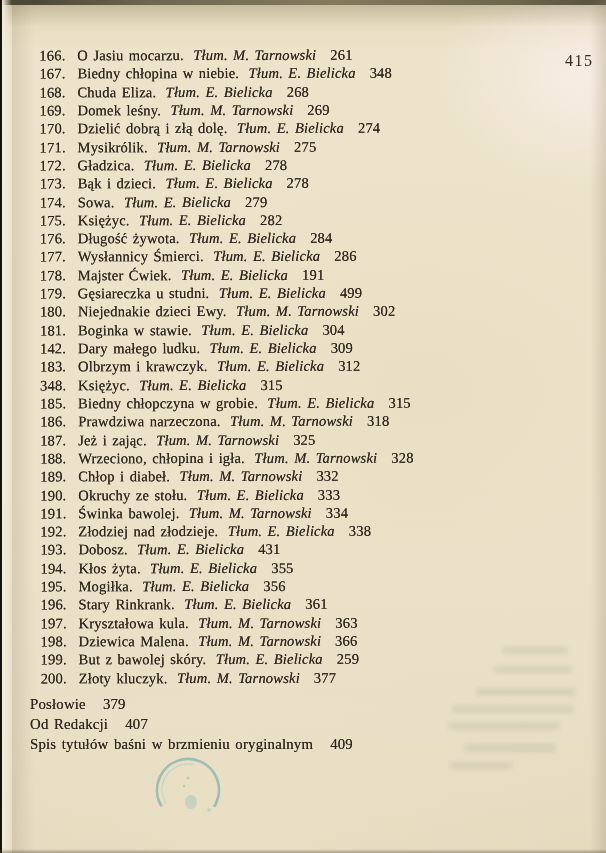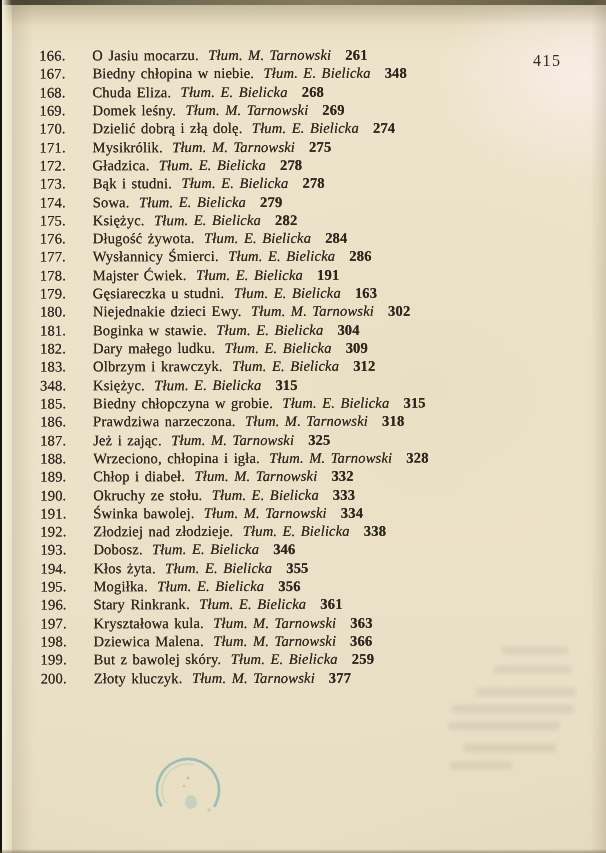--- a/index.html
+++ b/index.html
@@ -25,30 +25,30 @@
   .left-light{position:absolute;top:0;left:2px;width:10px;height:100%;
     background:linear-gradient(to right,#f4eeda,rgba(244,238,218,0));}
   .left-shade{position:absolute;top:0;left:12px;width:22px;height:100%;
     background:linear-gradient(to right,rgba(110,98,70,0.16),rgba(110,98,70,0));}
   .right-shade{position:absolute;top:0;right:0;width:16px;height:100%;
     background:linear-gradient(to left,rgba(150,138,114,0.28),rgba(150,138,114,0));}
   .bottom-edge{position:absolute;bottom:0;left:0;width:100%;height:4px;
     background:linear-gradient(to top,rgba(90,80,58,0.45),rgba(90,80,58,0));}
 
   
-  .folio{position:absolute;top:52px;left:533px;font-size:16px;letter-spacing:1.5px;color:#332b20;}
+  .folio{position:absolute;top:52px;left:565px;font-size:16px;letter-spacing:1.5px;color:#332b20;}
 
   
   .toc{position:absolute;left:40px;top:46px;transform:rotate(-0.12deg);}
   .toc-line{height:18.32px;line-height:18.32px;white-space:nowrap;font-size:14.6px;
     letter-spacing:0.15px;word-spacing:1.6px;color:#2e261c;
     text-shadow:0 0 0.45px rgba(46,38,28,0.85);}
-  .toc-line .num{display:inline-block;width:33px;margin-right:20px;}
+  .toc-line .num{display:inline-block;width:33px;margin-right:5px;}
   .toc-line .tr{margin-left:4px;}
-  .toc-line .pg{margin-left:14px;font-weight:bold;}
+  .toc-line .pg{margin-left:14px;}
 
   
   .footer{position:absolute;left:30px;top:694px;}
   .footer-line{height:20px;line-height:20px;white-space:nowrap;font-size:14.8px;
     letter-spacing:0.2px;word-spacing:1.6px;color:#2e261c;
     text-shadow:0 0 0.45px rgba(46,38,28,0.85);}
   .footer-line .pg{margin-left:17px;}
 
   
   .ghost{position:absolute;border-radius:3px;filter:blur(2.2px);
@@ -74,51 +74,54 @@
   <div class="folio">415</div>
 
   <div class="toc">
       <div class="toc-line"><span class="num">166.</span><span class="title">O Jasiu mocarzu.</span> <em class="tr">Tłum. M. Tarnowski</em><span class="pg">261</span></div>
       <div class="toc-line"><span class="num">167.</span><span class="title">Biedny chłopina w niebie.</span> <em class="tr">Tłum. E. Bielicka</em><span class="pg">348</span></div>
       <div class="toc-line"><span class="num">168.</span><span class="title">Chuda Eliza.</span> <em class="tr">Tłum. E. Bielicka</em><span class="pg">268</span></div>
       <div class="toc-line"><span class="num">169.</span><span class="title">Domek leśny.</span> <em class="tr">Tłum. M. Tarnowski</em><span class="pg">269</span></div>
       <div class="toc-line"><span class="num">170.</span><span class="title">Dzielić dobrą i złą dolę.</span> <em class="tr">Tłum. E. Bielicka</em><span class="pg">274</span></div>
       <div class="toc-line"><span class="num">171.</span><span class="title">Mysikrólik.</span> <em class="tr">Tłum. M. Tarnowski</em><span class="pg">275</span></div>
       <div class="toc-line"><span class="num">172.</span><span class="title">Gładzica.</span> <em class="tr">Tłum. E. Bielicka</em><span class="pg">278</span></div>
-      <div class="toc-line"><span class="num">173.</span><span class="title">Bąk i studni.</span> <em class="tr">Tłum. E. Bielicka</em><span class="pg">278</span></div>
+      <div class="toc-line"><span class="num">173.</span><span class="title">Bąk i dzieci.</span> <em class="tr">Tłum. E. Bielicka</em><span class="pg">278</span></div>
       <div class="toc-line"><span class="num">174.</span><span class="title">Sowa.</span> <em class="tr">Tłum. E. Bielicka</em><span class="pg">279</span></div>
       <div class="toc-line"><span class="num">175.</span><span class="title">Księżyc.</span> <em class="tr">Tłum. E. Bielicka</em><span class="pg">282</span></div>
       <div class="toc-line"><span class="num">176.</span><span class="title">Długość żywota.</span> <em class="tr">Tłum. E. Bielicka</em><span class="pg">284</span></div>
       <div class="toc-line"><span class="num">177.</span><span class="title">Wysłannicy Śmierci.</span> <em class="tr">Tłum. E. Bielicka</em><span class="pg">286</span></div>
       <div class="toc-line"><span class="num">178.</span><span class="title">Majster Ćwiek.</span> <em class="tr">Tłum. E. Bielicka</em><span class="pg">191</span></div>
-      <div class="toc-line"><span class="num">179.</span><span class="title">Gęsiareczka u studni.</span> <em class="tr">Tłum. E. Bielicka</em><span class="pg">163</span></div>
+      <div class="toc-line"><span class="num">179.</span><span class="title">Gęsiareczka u studni.</span> <em class="tr">Tłum. E. Bielicka</em><span class="pg">499</span></div>
       <div class="toc-line"><span class="num">180.</span><span class="title">Niejednakie dzieci Ewy.</span> <em class="tr">Tłum. M. Tarnowski</em><span class="pg">302</span></div>
       <div class="toc-line"><span class="num">181.</span><span class="title">Boginka w stawie.</span> <em class="tr">Tłum. E. Bielicka</em><span class="pg">304</span></div>
-      <div class="toc-line"><span class="num">182.</span><span class="title">Dary małego ludku.</span> <em class="tr">Tłum. E. Bielicka</em><span class="pg">309</span></div>
+      <div class="toc-line"><span class="num">142.</span><span class="title">Dary małego ludku.</span> <em class="tr">Tłum. E. Bielicka</em><span class="pg">309</span></div>
       <div class="toc-line"><span class="num">183.</span><span class="title">Olbrzym i krawczyk.</span> <em class="tr">Tłum. E. Bielicka</em><span class="pg">312</span></div>
       <div class="toc-line"><span class="num">348.</span><span class="title">Księżyc.</span> <em class="tr">Tłum. E. Bielicka</em><span class="pg">315</span></div>
       <div class="toc-line"><span class="num">185.</span><span class="title">Biedny chłopczyna w grobie.</span> <em class="tr">Tłum. E. Bielicka</em><span class="pg">315</span></div>
       <div class="toc-line"><span class="num">186.</span><span class="title">Prawdziwa narzeczona.</span> <em class="tr">Tłum. M. Tarnowski</em><span class="pg">318</span></div>
       <div class="toc-line"><span class="num">187.</span><span class="title">Jeż i zając.</span> <em class="tr">Tłum. M. Tarnowski</em><span class="pg">325</span></div>
       <div class="toc-line"><span class="num">188.</span><span class="title">Wrzeciono, chłopina i igła.</span> <em class="tr">Tłum. M. Tarnowski</em><span class="pg">328</span></div>
       <div class="toc-line"><span class="num">189.</span><span class="title">Chłop i diabeł.</span> <em class="tr">Tłum. M. Tarnowski</em><span class="pg">332</span></div>
       <div class="toc-line"><span class="num">190.</span><span class="title">Okruchy ze stołu.</span> <em class="tr">Tłum. E. Bielicka</em><span class="pg">333</span></div>
       <div class="toc-line"><span class="num">191.</span><span class="title">Świnka bawolej.</span> <em class="tr">Tłum. M. Tarnowski</em><span class="pg">334</span></div>
       <div class="toc-line"><span class="num">192.</span><span class="title">Złodziej nad złodzieje.</span> <em class="tr">Tłum. E. Bielicka</em><span class="pg">338</span></div>
-      <div class="toc-line"><span class="num">193.</span><span class="title">Dobosz.</span> <em class="tr">Tłum. E. Bielicka</em><span class="pg">346</span></div>
+      <div class="toc-line"><span class="num">193.</span><span class="title">Dobosz.</span> <em class="tr">Tłum. E. Bielicka</em><span class="pg">431</span></div>
       <div class="toc-line"><span class="num">194.</span><span class="title">Kłos żyta.</span> <em class="tr">Tłum. E. Bielicka</em><span class="pg">355</span></div>
       <div class="toc-line"><span class="num">195.</span><span class="title">Mogiłka.</span> <em class="tr">Tłum. E. Bielicka</em><span class="pg">356</span></div>
       <div class="toc-line"><span class="num">196.</span><span class="title">Stary Rinkrank.</span> <em class="tr">Tłum. E. Bielicka</em><span class="pg">361</span></div>
       <div class="toc-line"><span class="num">197.</span><span class="title">Kryształowa kula.</span> <em class="tr">Tłum. M. Tarnowski</em><span class="pg">363</span></div>
       <div class="toc-line"><span class="num">198.</span><span class="title">Dziewica Malena.</span> <em class="tr">Tłum. M. Tarnowski</em><span class="pg">366</span></div>
       <div class="toc-line"><span class="num">199.</span><span class="title">But z bawolej skóry.</span> <em class="tr">Tłum. E. Bielicka</em><span class="pg">259</span></div>
       <div class="toc-line"><span class="num">200.</span><span class="title">Złoty kluczyk.</span> <em class="tr">Tłum. M. Tarnowski</em><span class="pg">377</span></div>
     </div>
 
   <div class="footer">
+      <div class="footer-line"><span>Posłowie</span><span class="pg">379</span></div>
+      <div class="footer-line"><span>Od Redakcji</span><span class="pg">407</span></div>
+      <div class="footer-line"><span>Spis tytułów baśni w brzmieniu oryginalnym</span><span class="pg">409</span></div>
     </div>
 
   <div class="ghost" style="left:502px;top:647px;width:66px;height:7px;"></div>
   <div class="ghost" style="left:494px;top:666px;width:78px;height:7px;"></div>
   <div class="ghost" style="left:476px;top:688px;width:100px;height:8px;"></div>
   <div class="ghost" style="left:452px;top:705px;width:122px;height:8px;"></div>
   <div class="ghost" style="left:448px;top:722px;width:112px;height:8px;"></div>
   <div class="ghost" style="left:464px;top:744px;width:92px;height:8px;"></div>
   <div class="ghost" style="left:450px;top:762px;width:62px;height:7px;"></div>
 

